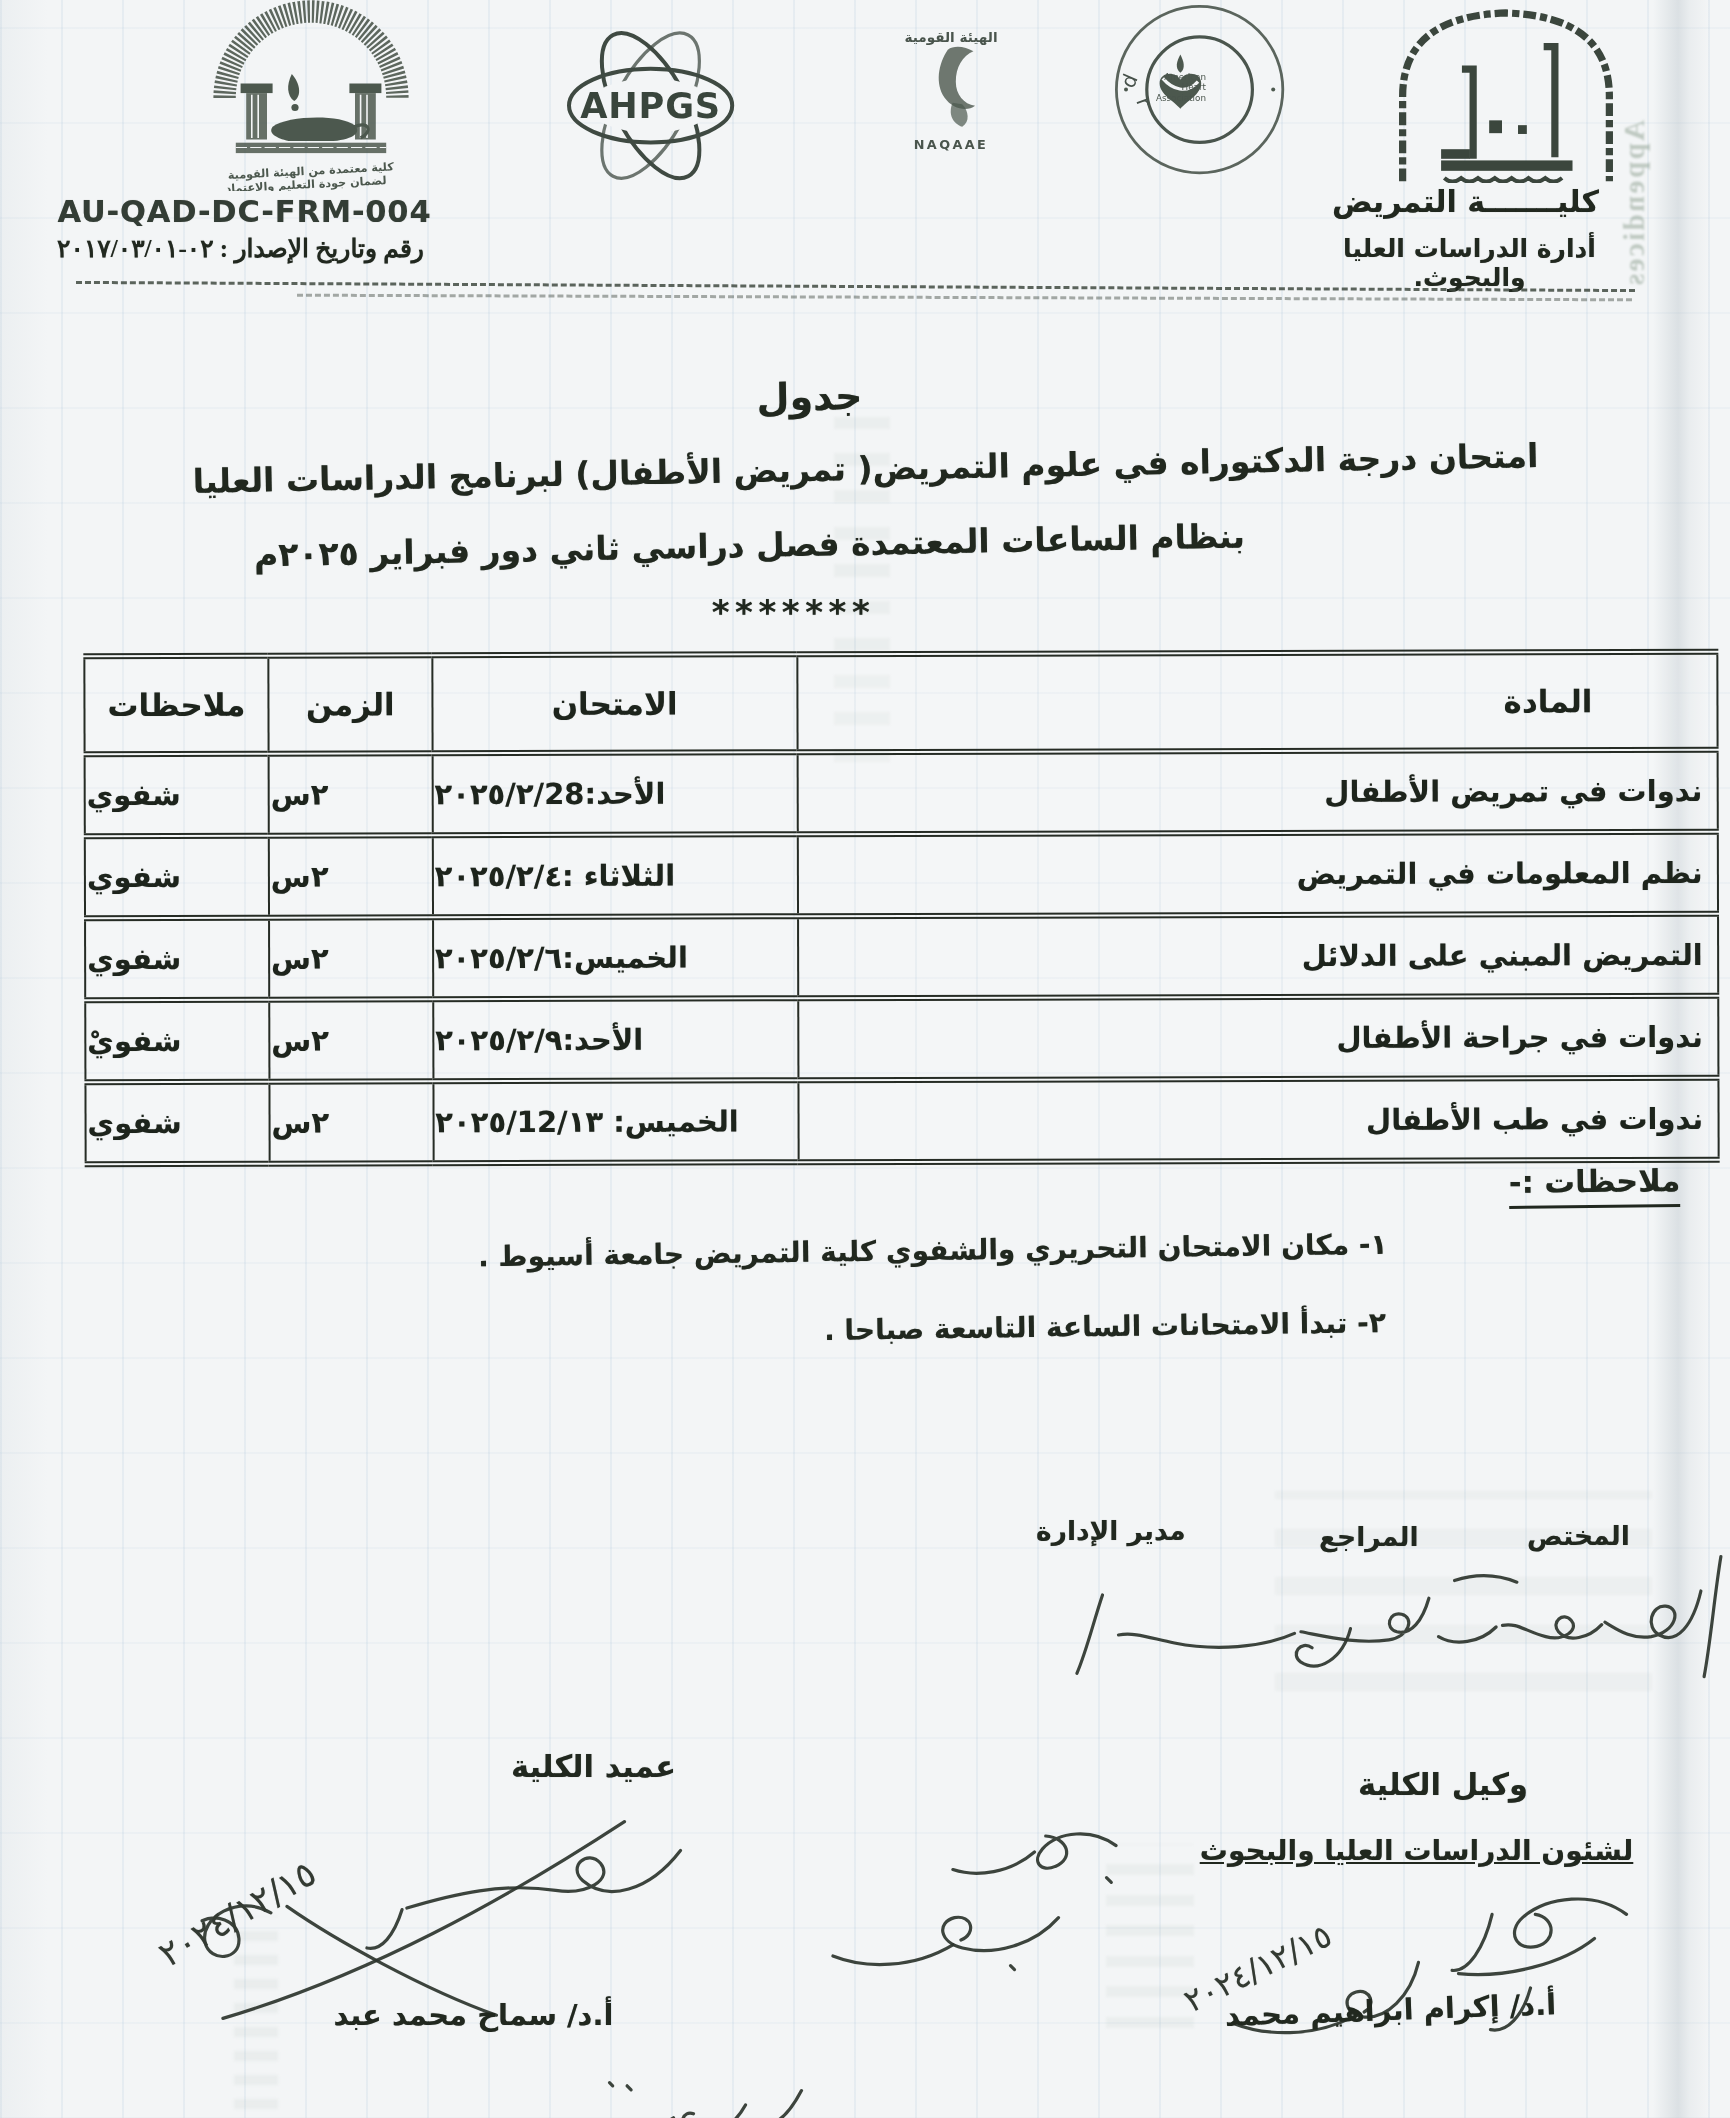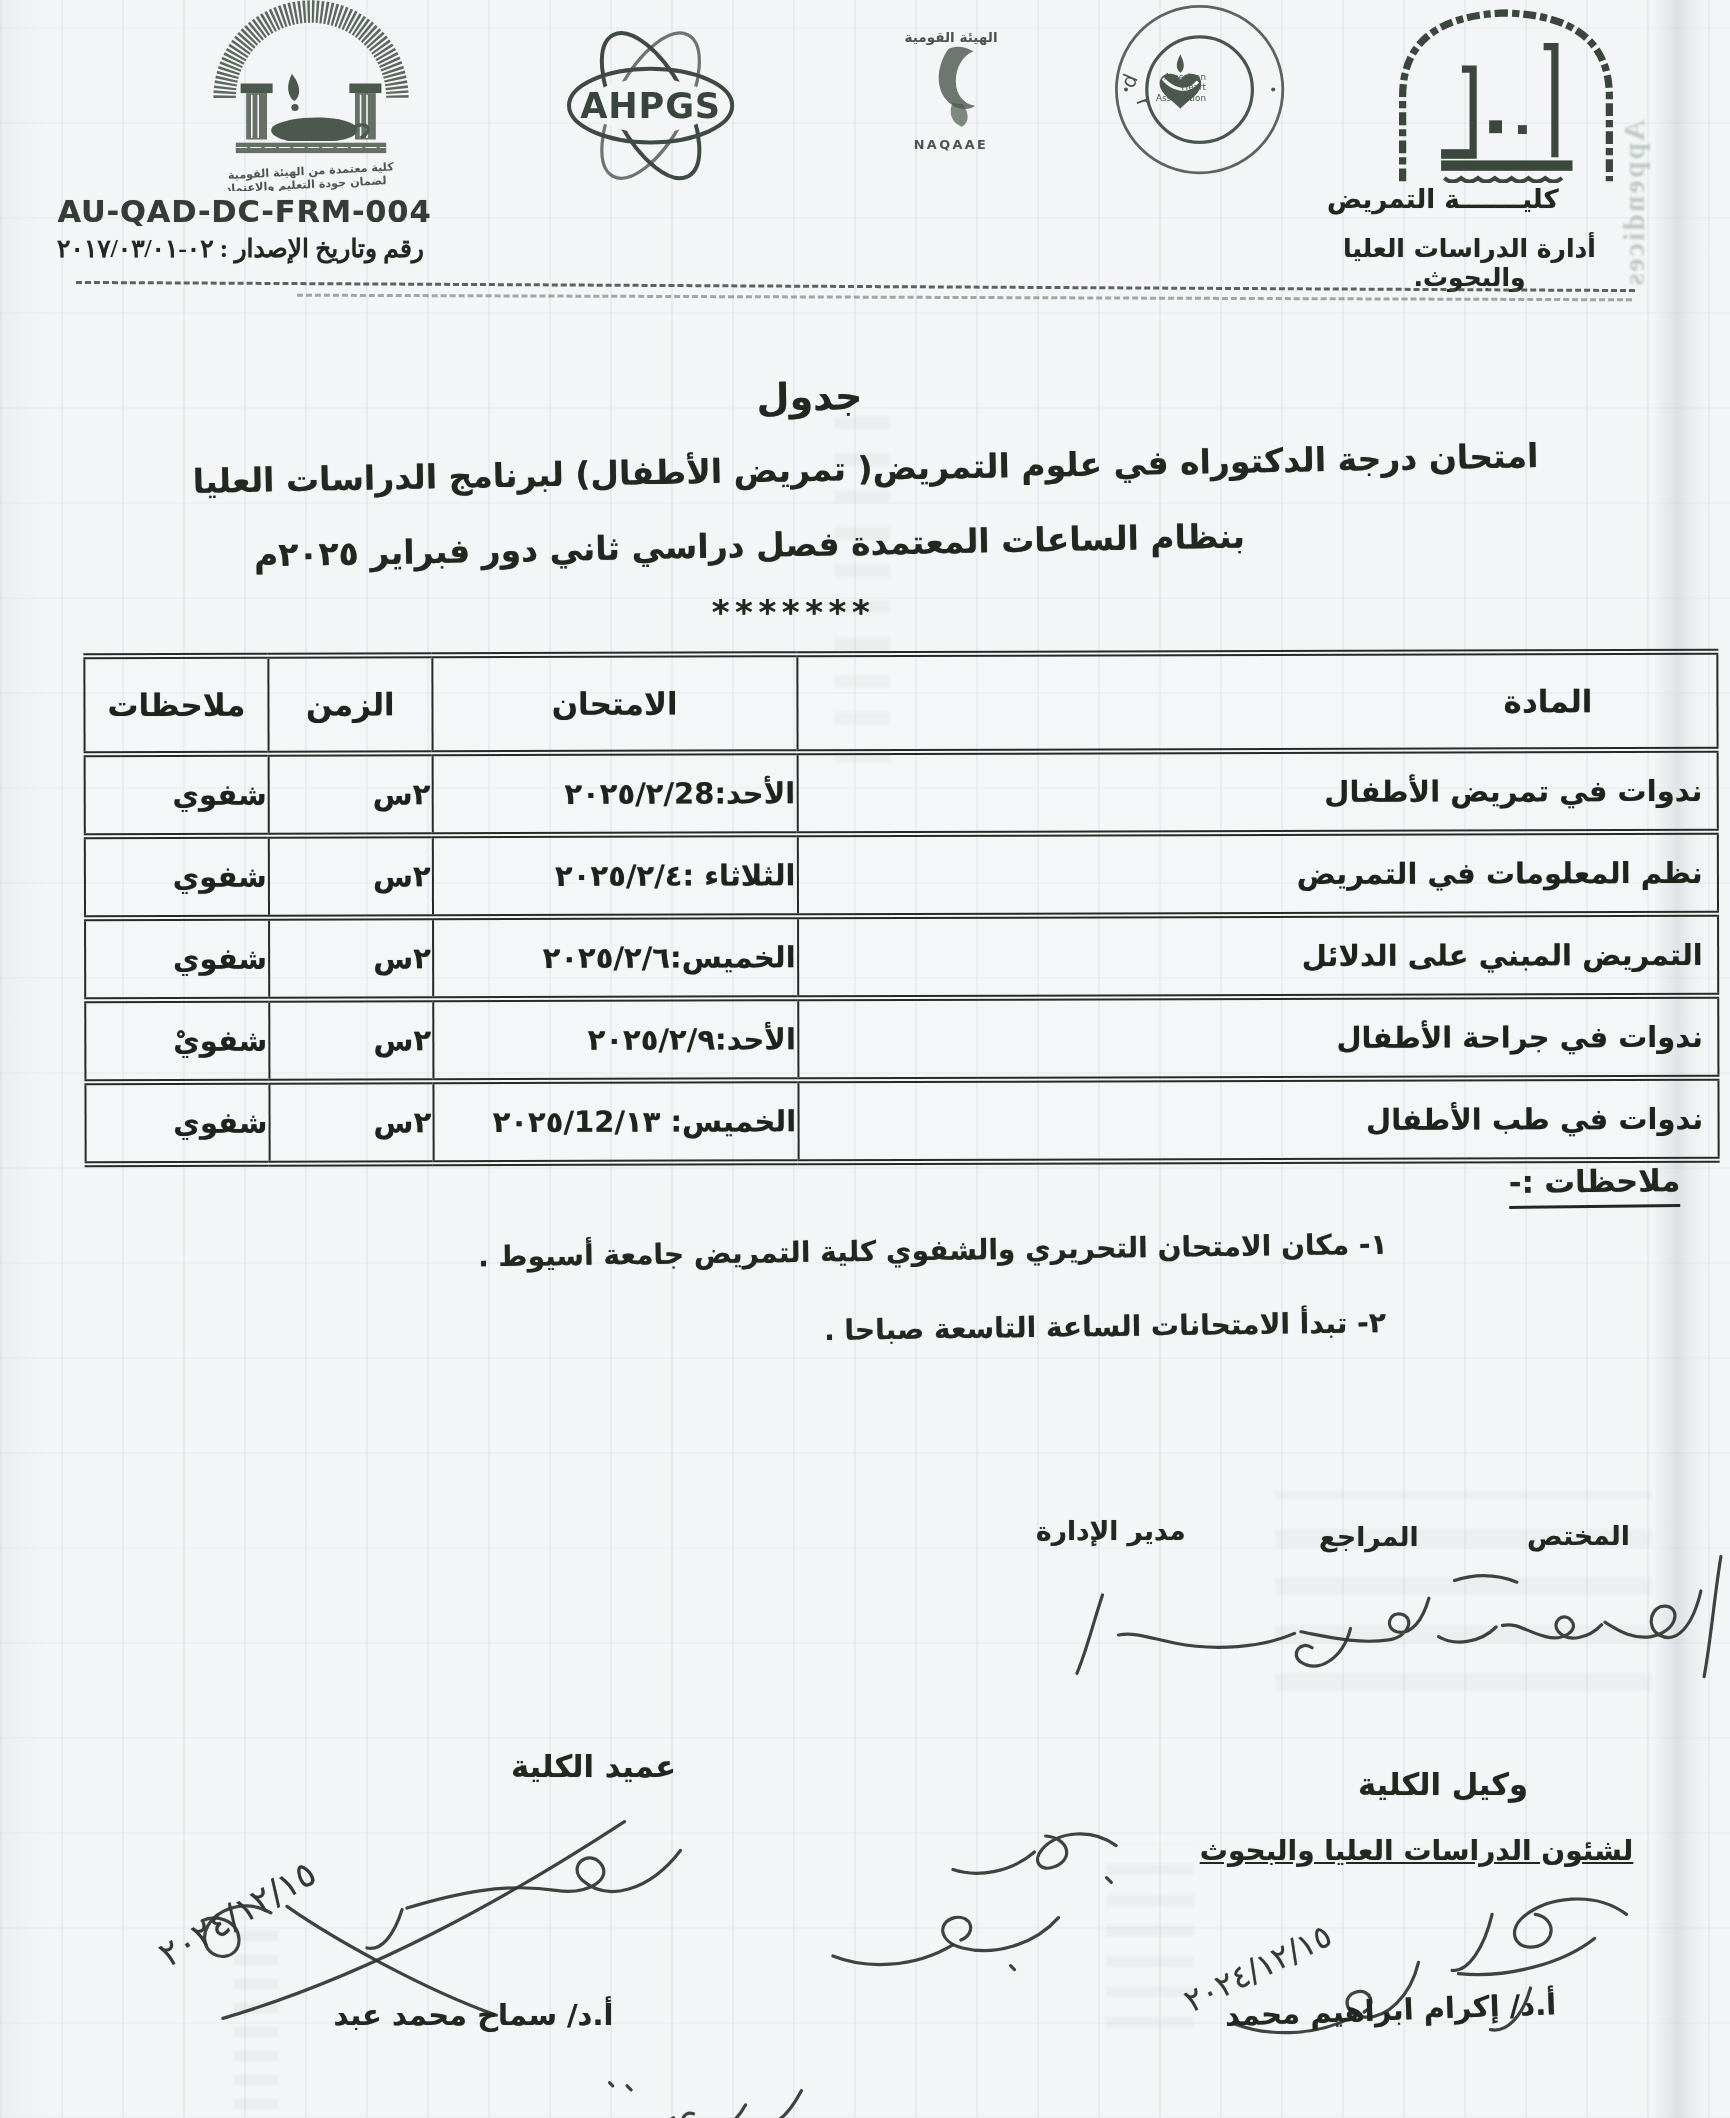--- a/index.html
+++ b/index.html
@@ -49,21 +49,21 @@
   table.sched th, table.sched td{
     border-left:2.4px solid #262c25;
     border-right:2.4px solid #262c25;
     border-top:6.4px double #262c25;
     border-bottom:6.4px double #262c25;
     font-weight:bold;
     color:#1d241c;
     text-shadow:0 0 0.8px rgba(29,36,28,.4);
   }
   table.sched th{height:90px;font-size:31px;text-align:center;}
-  table.sched td{height:74px;font-size:29px;text-align:right;}
+  table.sched td{height:74px;font-size:29px;text-align:left;}
   table.sched th.subj{text-align:right;padding-right:124px;}
   table.sched td.subj{text-align:right;padding-right:14.4px;}
   .sig-path{stroke:#2d342c;stroke-width:4;fill:none;stroke-linecap:round;stroke-linejoin:round;opacity:.92;}
   .hand-date{
     font-size:35px;color:#333a32;font-weight:normal;
     text-shadow:0 0 0.8px rgba(40,46,38,.4);
     white-space:nowrap;
   }
   .notes-head{border-bottom:3.2px solid #21281f;padding-bottom:6.4px;}
 </style>
@@ -162,21 +162,21 @@
       <rect x="166" y="156" width="11" height="11" fill="#3b463d"></rect>
       <path d="M70,186 h36 v12 h-36 z" fill="#3b463d"></path>
       <rect x="70" y="200" width="164" height="13" fill="#3b463d"></rect>
       <path d="M74,222 q10,9 21,0 q10,9 21,0 q10,9 21,0 q10,9 21,0 q10,9 21,0 q10,9 21,0 q10,9 21,0" fill="none" stroke="#3b463d" stroke-width="5"></path>
     </svg>
   </div>
 
   <div class="abs ink b" style="left:56px;top:194px;width:377px;text-align:center;font-size:30.5px;color:#333d35;letter-spacing:0.8px;direction:ltr;">AU-QAD-DC-FRM-004</div>
   <div class="abs ink b" style="left:48px;top:234px;width:385px;text-align:center;font-size:25px;font-family:Liberation Serif, serif;">رقم وتاريخ الإصدار : ٠٢-٢٠١٧/٠٣/٠١</div>
 
-  <div class="abs ink b" style="left:1327px;top:184px;width:277px;text-align:left;font-size:26px;">كليـــــــة التمريض</div>
+  <div class="abs ink b" style="left:1327px;top:184px;width:277px;text-align:center;font-size:30px;">كليـــــــة التمريض</div>
   <div class="abs ink b" style="left:1295px;top:234px;width:349px;text-align:center;font-size:25px;">أدارة الدراسات العليا والبحوث.</div>
 
   <div class="abs dashline" style="left:76px;top:285px;width:1559px;transform:rotate(.3deg);"></div>
   <div class="abs dashline" style="left:297px;top:296px;width:1335px;opacity:.45;transform:rotate(.2deg);"></div>
 
   <div class="abs ink b ctr title-line" style="left:0;top:375px;width:1619px;font-size:38px;transform:rotate(-1deg);">جدول</div>
   <div class="abs ink b ctr title-line" style="left:0;top:449px;width:1731px;font-size:33px;transform:rotate(-1.1deg);">امتحان درجة الدكتوراه في علوم التمريض( تمريض الأطفال) لبرنامج الدراسات العليا</div>
   <div class="abs ink b ctr title-line" style="left:0;top:526px;width:1499px;font-size:33px;transform:rotate(-1.1deg);">بنظام الساعات المعتمدة فصل دراسي ثاني دور فبراير ٢٠٢٥م</div>
   <div class="abs ink b ctr" style="left:0;top:592px;width:1587px;font-size:34px;letter-spacing:5.6px;">*******</div>
 

